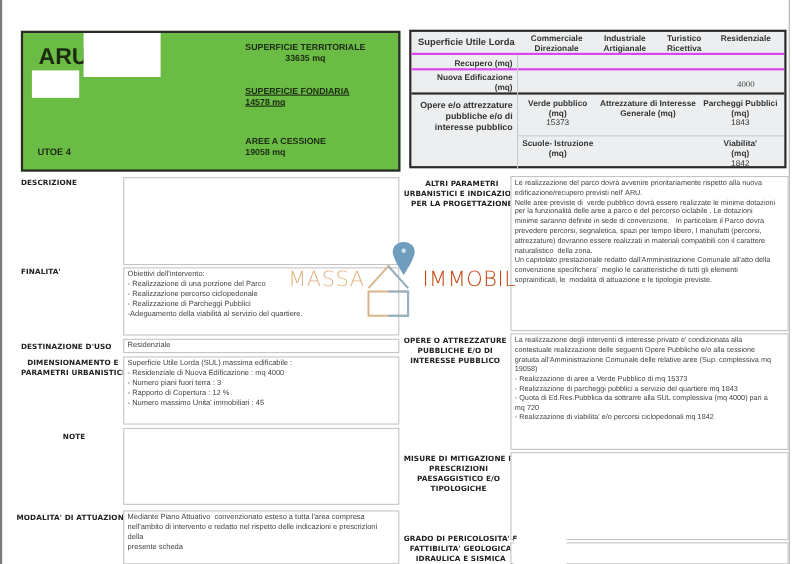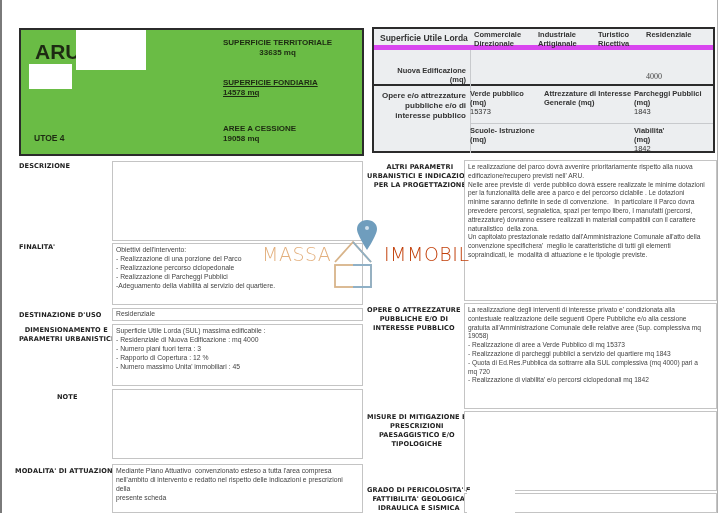--- a/index.html
+++ b/index.html
@@ -13,22 +13,22 @@
   .aru-box { position: absolute; left: 19px; top: 28px; width: 345px; height: 128px; background: #6abc45; border: 2px solid #2b2b2b; }
   .aru-title { position: absolute; left: 14px; top: 10px; font-size: 21px; font-weight: bold; color: #1d2a12; }
   .redact { position: absolute; background: #ffffff; }
   .aru-utoe { position: absolute; left: 13px; top: 103px; font-size: 8.5px; font-weight: bold; color: #1d2a12; }
   .aru-stat { position: absolute; left: 202px; font-size: 8px; color: #1d2a12; line-height: 10px; }
   .aru-stat .lbl { font-weight: bold; display: block; }
   .aru-stat .val { display: block; font-weight: bold; }
 
   
   .sul-box { position: absolute; left: 372px; top: 27px; width: 343px; height: 126px; border: 2px solid #2b2b2b; background: #eceef0; }
-  .sul-box .row { position: absolute; left: 0; width: 339px; border-bottom: 5px solid #d946ef; }
-  .cell { position: absolute; font-size: 7.5px; text-align: left; line-height: 9px; color: #333; }
+  .sul-box .row { position: absolute; left: 0; width: 339px; border-bottom: 2px solid #d946ef; }
+  .cell { position: absolute; font-size: 7.5px; text-align: center; line-height: 9px; color: #333; }
   .cell.hdr { font-weight: bold; }
   .cell.rlabel { text-align: right; font-weight: bold; }
   .vsep { position: absolute; width: 1px; background: #c8cacd; }
   .val-serif { font-family: "Liberation Serif", serif; font-size: 8px; color: #444; }
 
   
   .sec-label { position: absolute; font-family: "DejaVu Sans", sans-serif; font-weight: bold; font-size: 6.6px; line-height: 9px; color: #222; letter-spacing: 0.1px; text-align: center; }
   .box { position: absolute; border: 1px solid #c4c4c4; background: #fff; font-size: 6.8px; line-height: 8.9px; color: #444; padding: 2px 3px; overflow: hidden; }
   .box-text { white-space: pre-wrap; }
 
@@ -74,20 +74,23 @@
       <span>Industriale</span><br><span>Artigianale</span>
     </div>
     <div class="cell hdr" style="left:224px; top:1px; width:48px;">
       <span>Turistico</span><br><span>Ricettiva</span>
     </div>
     <div class="cell hdr" style="left:272px; top:1px; width:64px;">
       <span>Residenziale</span>
     </div>
   </div>
 
+  <div class="row" style="top:21px; height:14px;">
+    <div class="cell rlabel" style="left:4px; top:3px; width:88px;">Recupero (mq)</div>
+  </div>
 
   <div class="row" style="top:35px; height:22px; border-bottom:2px solid #2b2b2b;">
     <div class="cell rlabel" style="left:4px; top:2px; width:88px;">
       <span>Nuova Edificazione</span><br><span>(mq)</span>
     </div>
     <div class="cell val-serif" style="left:272px; top:8px; width:64px;">4000</div>
   </div>
   <div class="vsep" style="left:96px; top:21px; height:36px;"></div>
 
   <div class="cell hdr" style="left:4px; top:62px; width:88px; text-align:right; font-size:8px; line-height:10px;">

